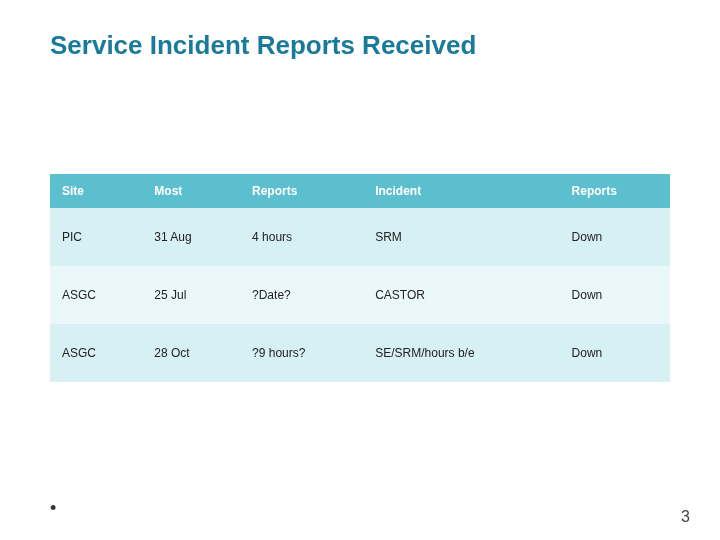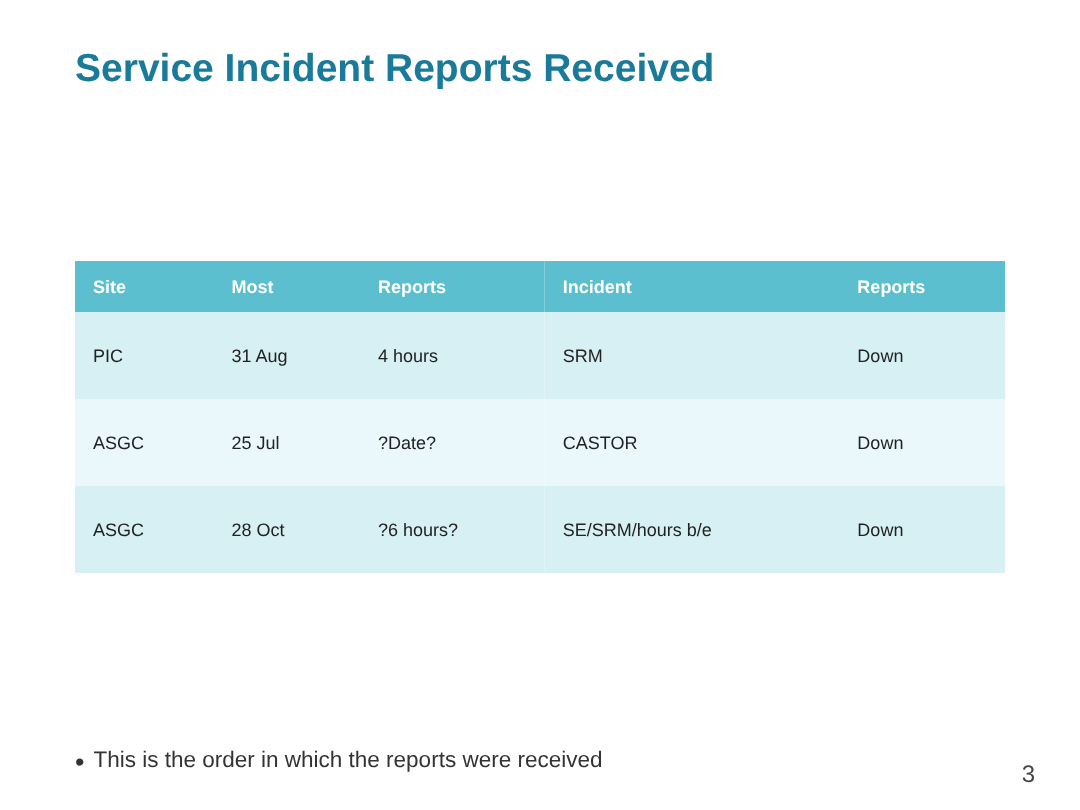--- a/index.html
+++ b/index.html
@@ -109,27 +109,26 @@
         <tr>
           <td>ASGC</td>
           <td>25 Jul</td>
           <td>?Date?</td>
           <td>CASTOR</td>
           <td>Down</td>
         </tr>
         <tr>
           <td>ASGC</td>
           <td>28 Oct</td>
-          <td>?6 hours?</td>
+          <td>?9 hours?</td>
           <td>SE/SRM/hours b/e</td>
           <td>Down</td>
         </tr>
       </tbody>
   </table>
 
   <div class="footnote">
     <span class="footnote-bullet">•</span>
-    <span>This is the order in which the reports were received</span>
   </div>
 
 </div>
 
 <div class="page-number">3</div>
 
 </body></html>

